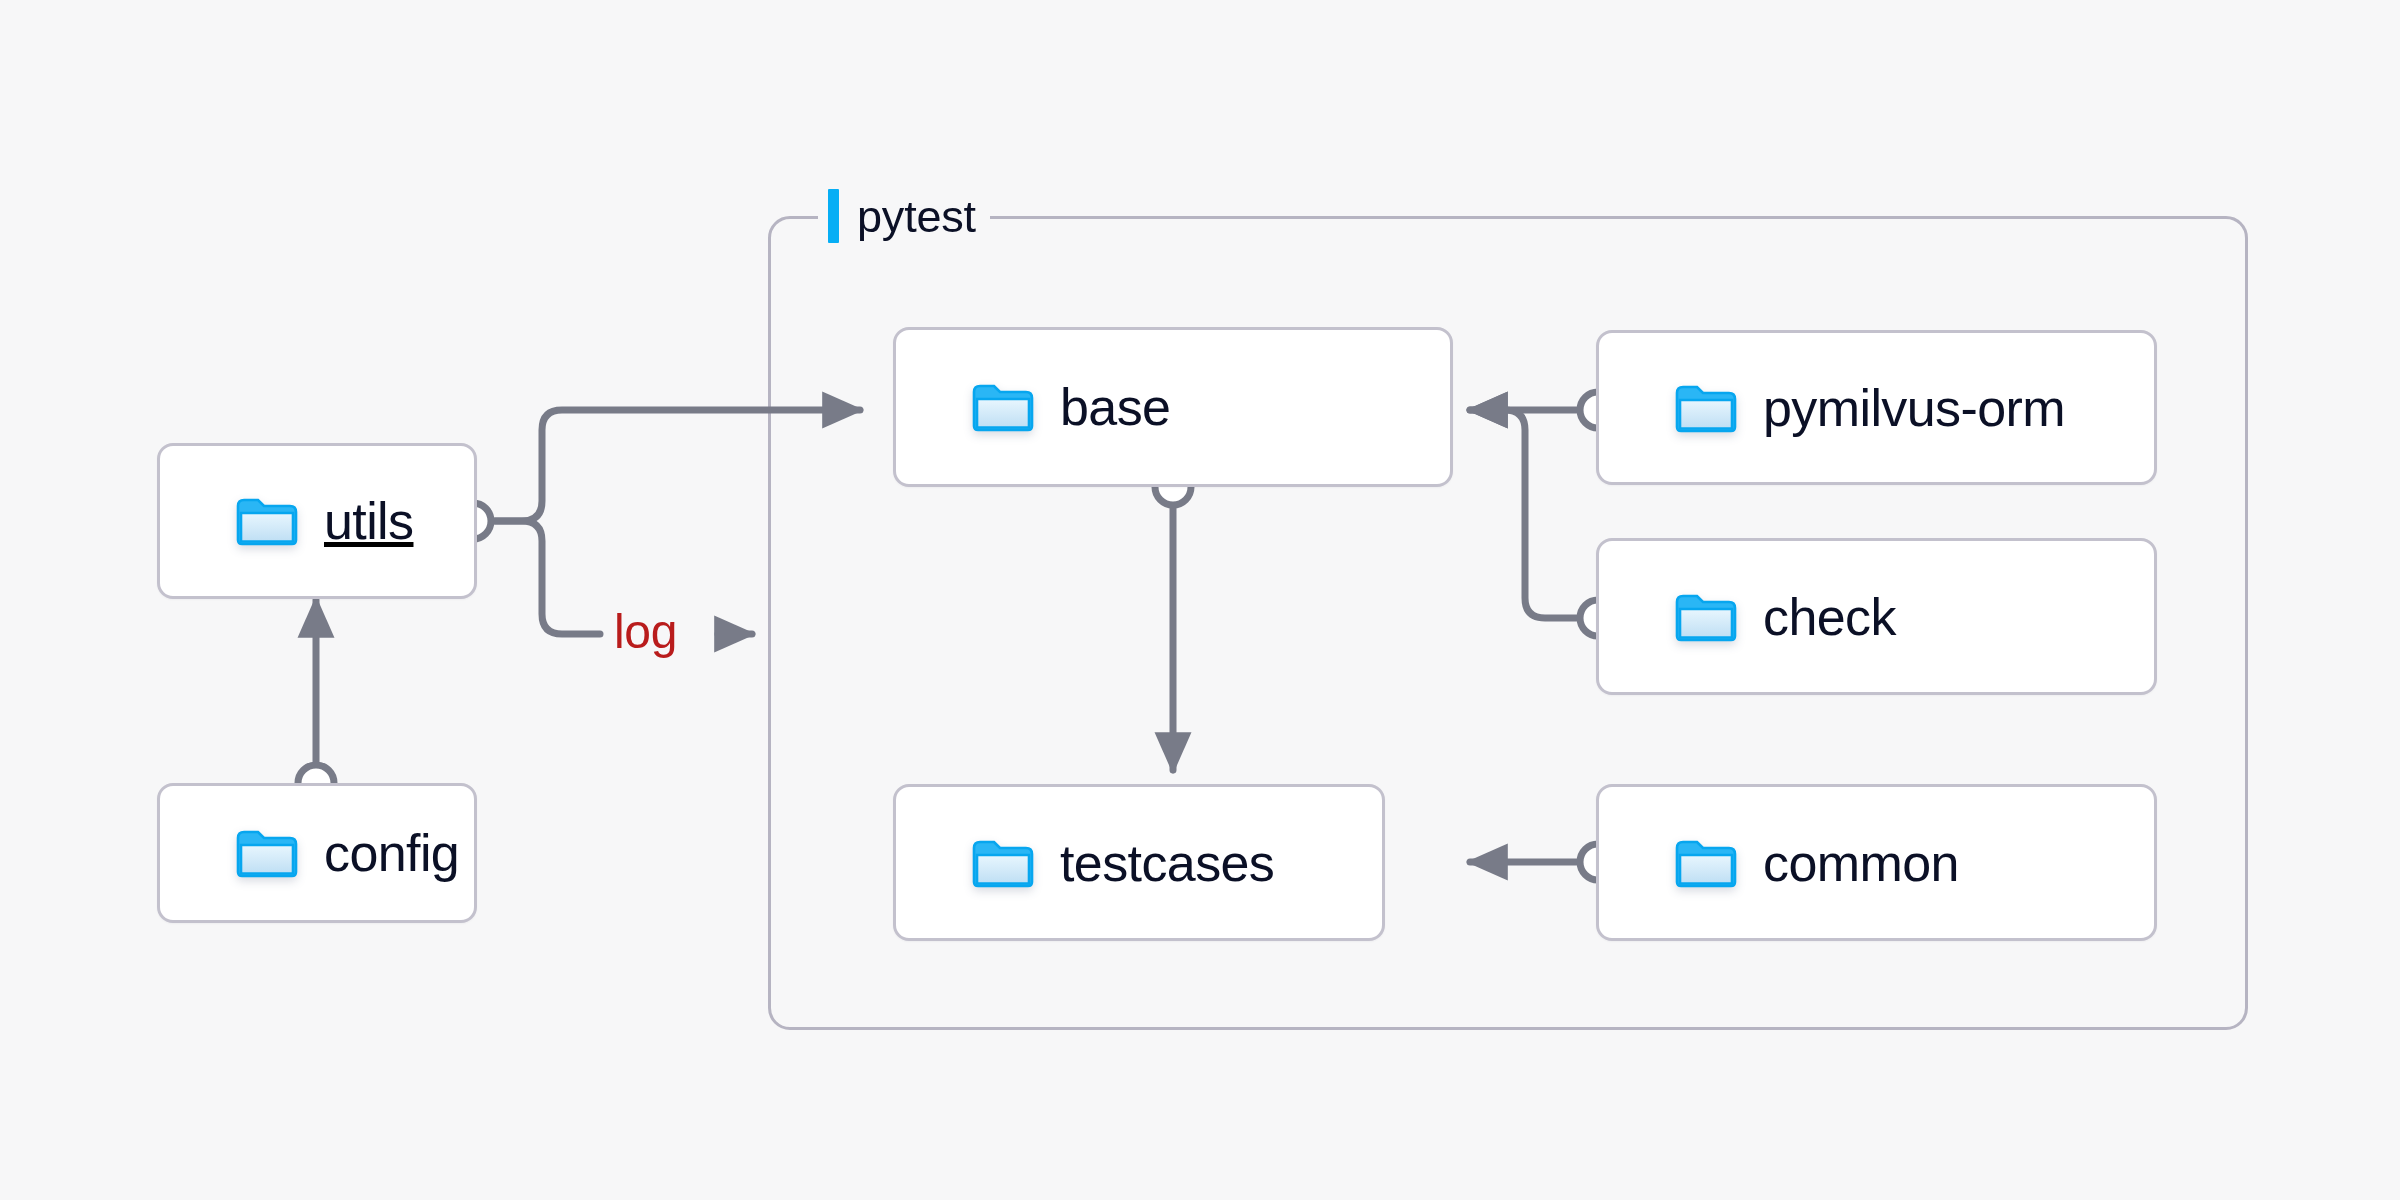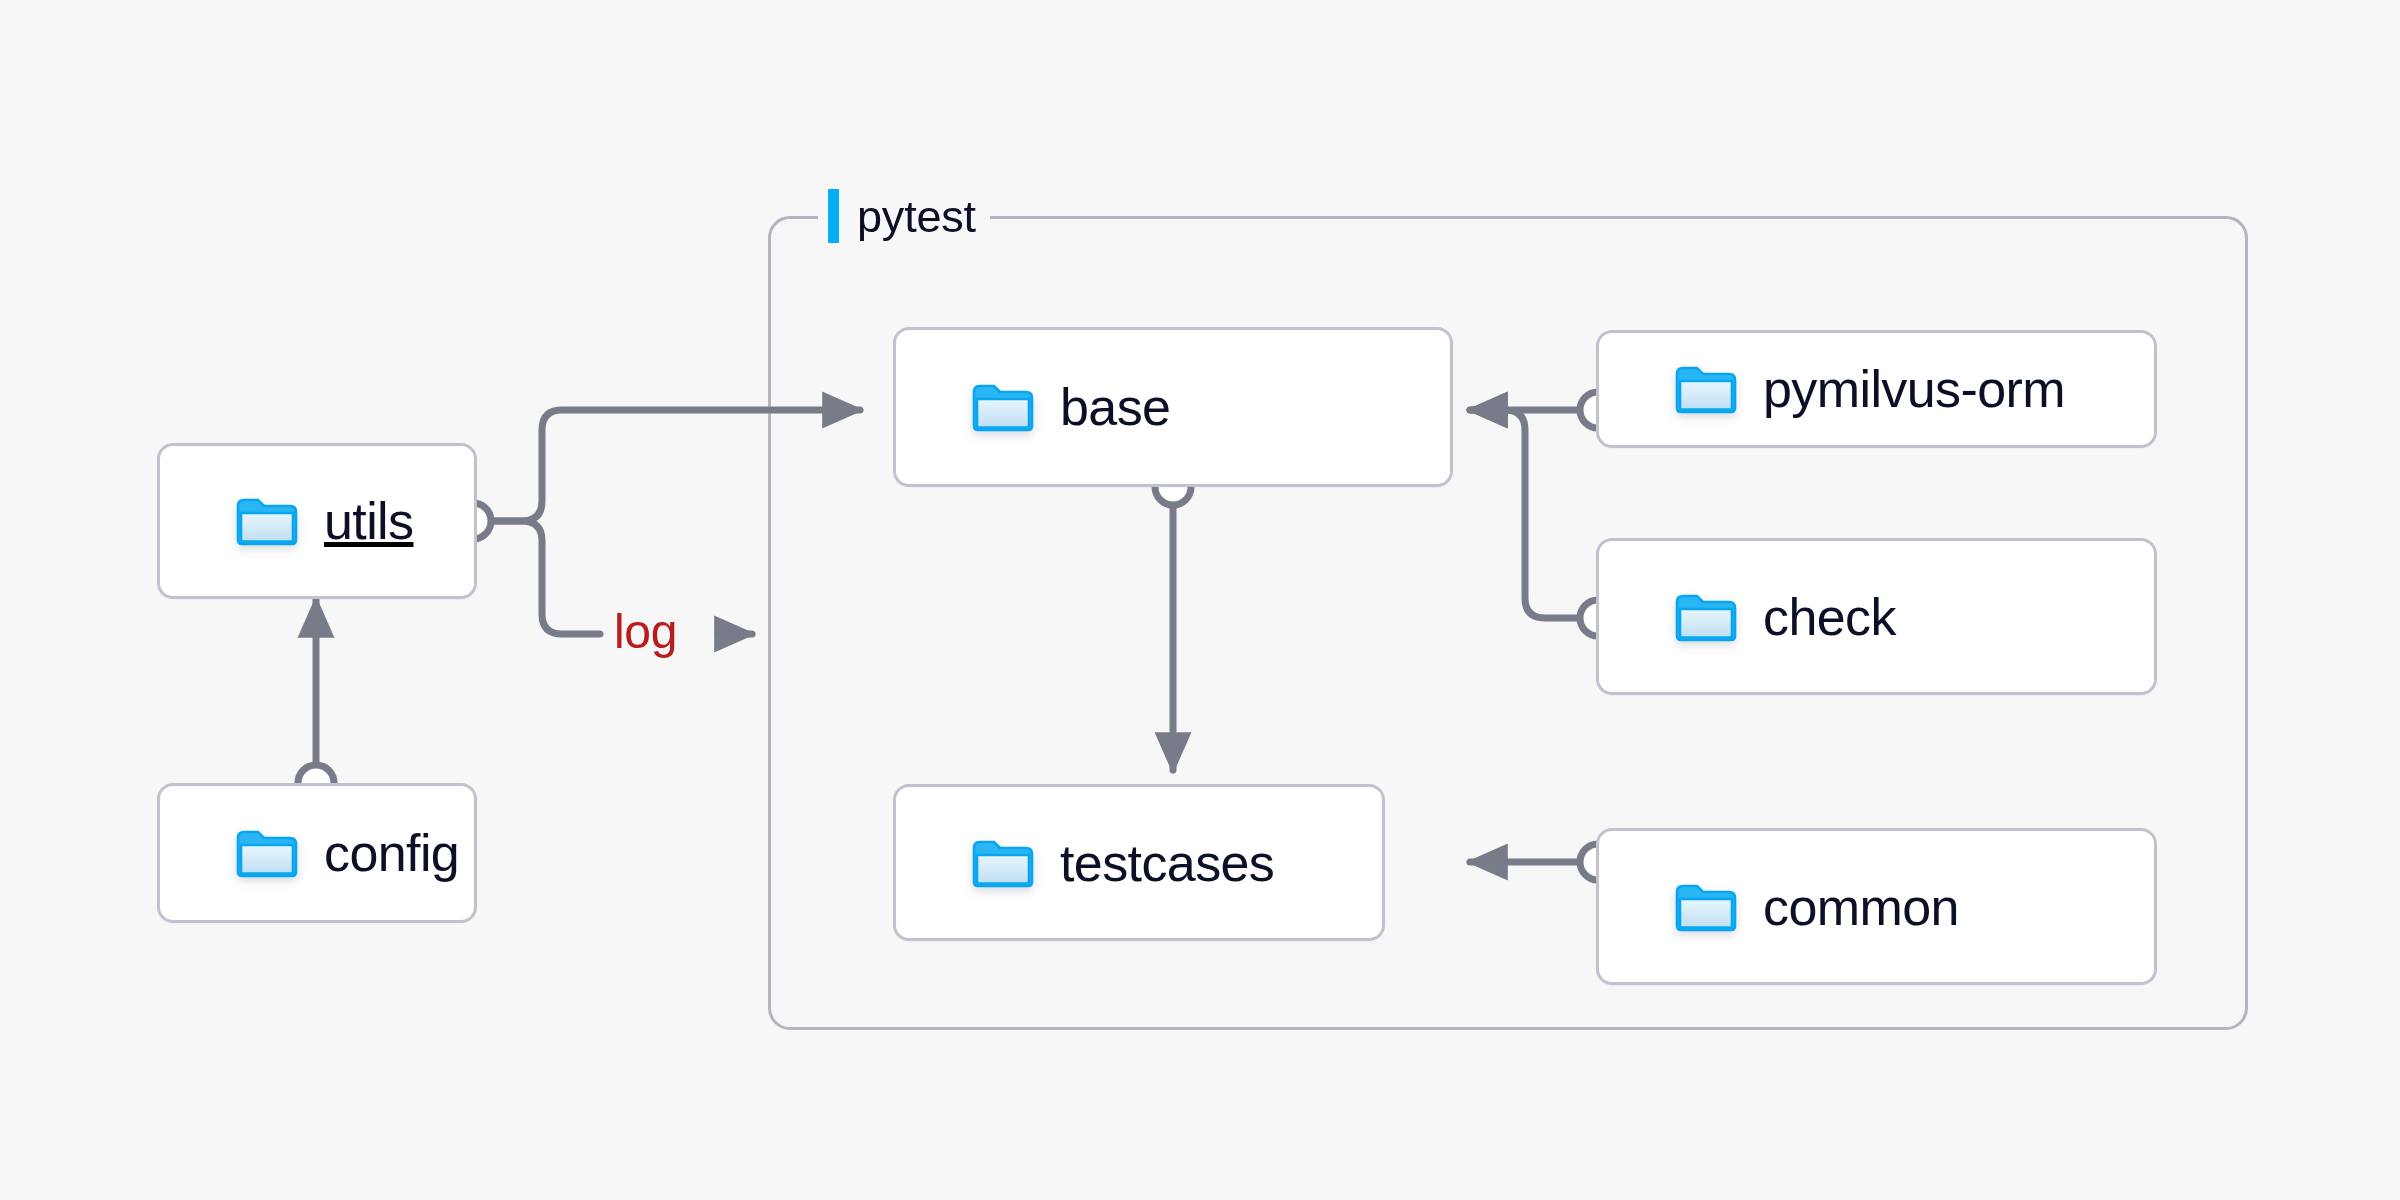--- a/index.html
+++ b/index.html
@@ -199,41 +199,41 @@
   <div class="node" style="left:893px; top:784px; width:492px; height:157px;">
     <div class="node-inner">
       <svg class="folder-icon" viewBox="0 0 62 50">
         <path d="M2 10 Q2 4 8 4 L22 4 L28 10 L54 10 Q60 10 60 16 L60 44 Q60 48 56 48 L6 48 Q2 48 2 44 Z" fill="#2ab6f5" stroke="#07a6ef" stroke-width="2.6"></path>
         <path d="M5 17 L57 17 L57 45.5 L5 45.5 Z" fill="url(#folderGrad)" stroke="#07a6ef" stroke-width="2.6"></path>
       </svg>
       <span class="node-label">testcases</span>
     </div>
   </div>
 
-  <div class="node" style="left:1596px; top:330px; width:561px; height:118px;">
+  <div class="node" style="left:1596px; top:330px; width:561px; height:155px;">
     <div class="node-inner">
       <svg class="folder-icon" viewBox="0 0 62 50">
         <path d="M2 10 Q2 4 8 4 L22 4 L28 10 L54 10 Q60 10 60 16 L60 44 Q60 48 56 48 L6 48 Q2 48 2 44 Z" fill="#2ab6f5" stroke="#07a6ef" stroke-width="2.6"></path>
         <path d="M5 17 L57 17 L57 45.5 L5 45.5 Z" fill="url(#folderGrad)" stroke="#07a6ef" stroke-width="2.6"></path>
       </svg>
       <span class="node-label">pymilvus-orm</span>
     </div>
   </div>
 
   <div class="node" style="left:1596px; top:538px; width:561px; height:157px;">
     <div class="node-inner">
       <svg class="folder-icon" viewBox="0 0 62 50">
         <path d="M2 10 Q2 4 8 4 L22 4 L28 10 L54 10 Q60 10 60 16 L60 44 Q60 48 56 48 L6 48 Q2 48 2 44 Z" fill="#2ab6f5" stroke="#07a6ef" stroke-width="2.6"></path>
         <path d="M5 17 L57 17 L57 45.5 L5 45.5 Z" fill="url(#folderGrad)" stroke="#07a6ef" stroke-width="2.6"></path>
       </svg>
       <span class="node-label">check</span>
     </div>
   </div>
 
-  <div class="node" style="left:1596px; top:828px; width:561px; height:157px;">
+  <div class="node" style="left:1596px; top:784px; width:561px; height:157px;">
     <div class="node-inner">
       <svg class="folder-icon" viewBox="0 0 62 50">
         <path d="M2 10 Q2 4 8 4 L22 4 L28 10 L54 10 Q60 10 60 16 L60 44 Q60 48 56 48 L6 48 Q2 48 2 44 Z" fill="#2ab6f5" stroke="#07a6ef" stroke-width="2.6"></path>
         <path d="M5 17 L57 17 L57 45.5 L5 45.5 Z" fill="url(#folderGrad)" stroke="#07a6ef" stroke-width="2.6"></path>
       </svg>
       <span class="node-label">common</span>
     </div>
   </div>
 
 </div>

